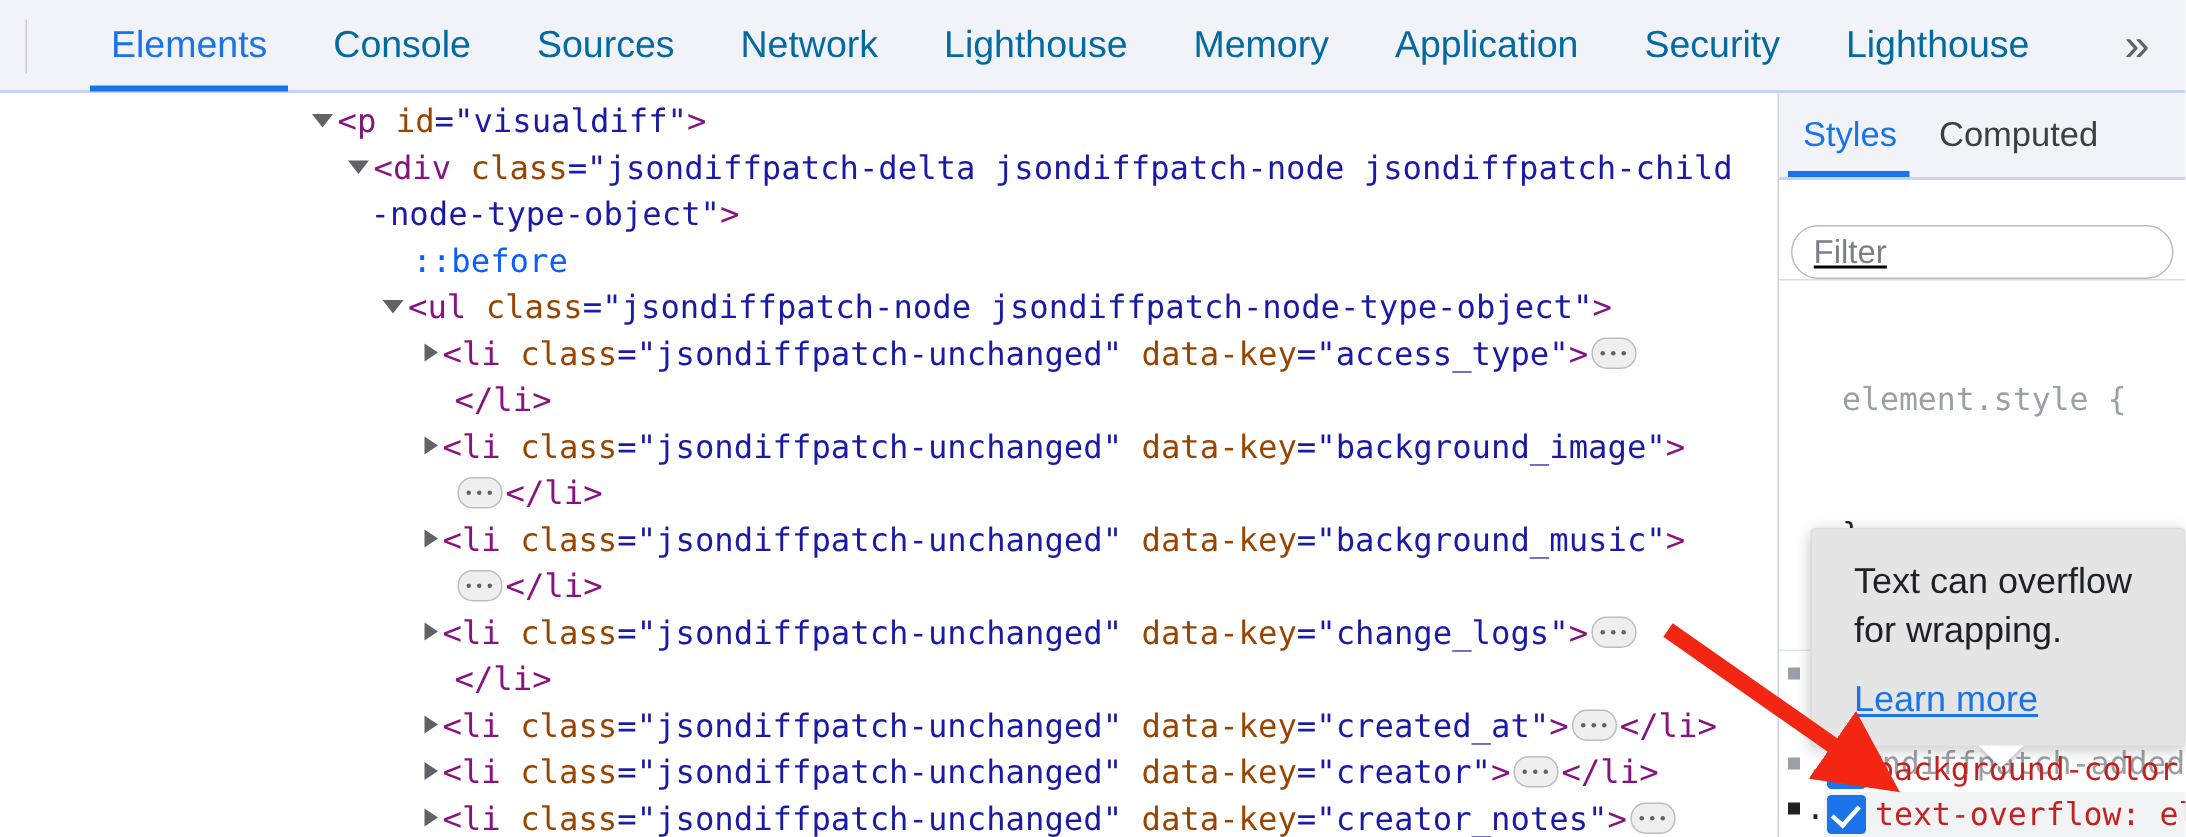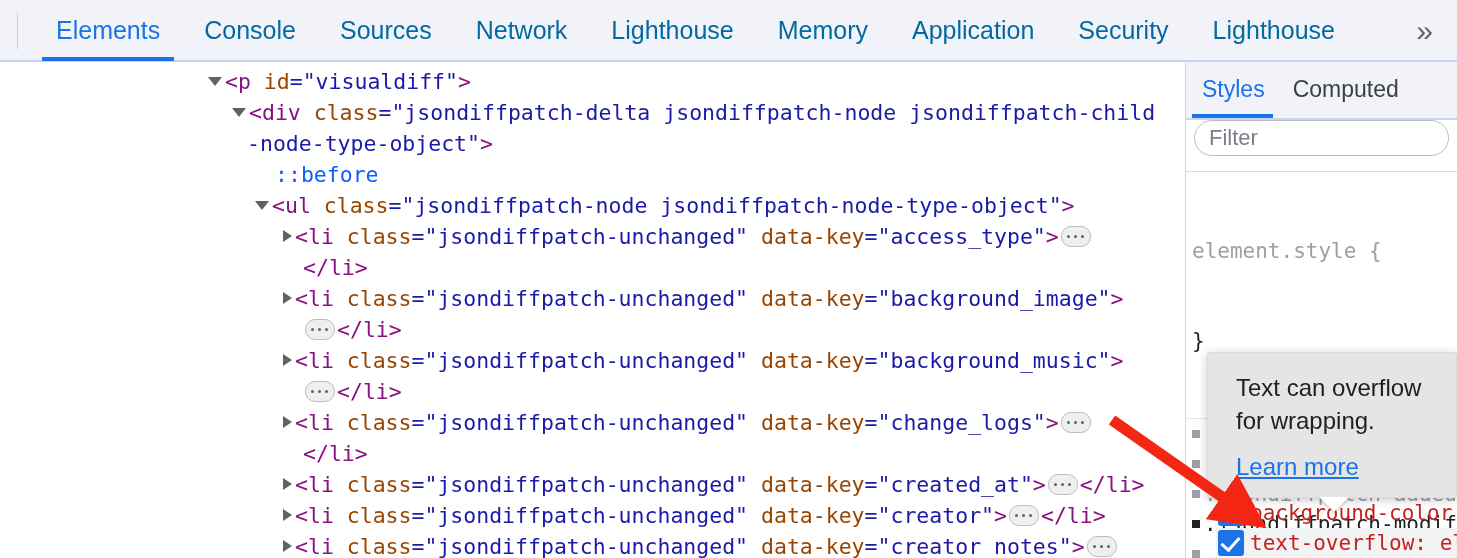--- a/index.html
+++ b/index.html
@@ -15,21 +15,21 @@
   .tabbar{
     position:absolute;left:0;top:0;width:1457px;height:62px;
     background:#f1f3f9;
     border-bottom:2px solid #c8d3ef;
     box-sizing:border-box;
     display:flex;align-items:center;
   }
   .tabbar-left-rule{
     position:absolute;left:17px;top:13px;width:1px;height:36px;background:#c6cbe0;
   }
-  .tabs{display:flex;align-items:center;height:62px;padding-left:34px;}
+  .tabs{display:flex;align-items:center;height:62px;padding-left:52px;}
   .tab{
     position:relative;height:62px;display:flex;align-items:center;
     padding:0 22px;font-size:25px;color:#0369a1;white-space:nowrap;
     box-sizing:border-box;
   }
   .tab.active{color:#1a73e8;}
   .tab.active::after{
     content:"";position:absolute;left:8px;right:8px;bottom:0;height:4px;background:#1a73e8;
   }
   .tab-overflow{
@@ -85,32 +85,32 @@
     position:relative;height:58px;display:flex;align-items:center;padding:0 14px;
     font-size:23px;color:#3c4043;font-family:"Liberation Sans",sans-serif;white-space:nowrap;
     box-sizing:border-box;
   }
   .stab:first-child{padding-left:16px;}
   .stab.active{color:#1a73e8;}
   .stab.active::after{
     content:"";position:absolute;left:6px;right:6px;bottom:0;height:4px;background:#1a73e8;
   }
   .filter-wrap{
-    height:52px;display:flex;align-items:flex-start;padding:0 8px;
-    border-bottom:1px solid #d8dce6;background:#fff;box-sizing:border-box;
+    height:67px;display:flex;align-items:flex-end;padding:0 8px;
+    border-bottom:1px solid #d8dce6;background:#fff;box-sizing:border-box;text-decoration:underline;
   }
   .filter-input{
     width:100%;height:36px;border:1px solid #b8bcc6;border-radius:18px;
     font-size:22px;color:#5f6368;padding:0 14px;box-sizing:border-box;
     font-family:"Liberation Sans",sans-serif;background:#fff;outline:none;
   }
   .filter-input::placeholder{color:#7a7f88;}
   .css-block{
     font-family:"DejaVu Sans Mono","Liberation Mono",monospace;
-    font-size:21px;line-height:30px;padding:4px 0 0 6px;white-space:pre;
+    font-size:21px;line-height:30px;padding:4px 0 0 6px;white-space:pre;margin-left:36px;
   }
   .css-sel-dim{color:#9aa0a6;}
   .css-brace{color:#202124;}
   .rule-sep{border-top:1px solid #e3e6ed;margin-top:2px;}
   .css-rule-row{
     font-family:"DejaVu Sans Mono","Liberation Mono",monospace;
     font-size:21px;line-height:30px;white-space:pre;padding-left:6px;
   }
   .dim{color:#9aa0a6;}
   .strong{color:#202124;}

